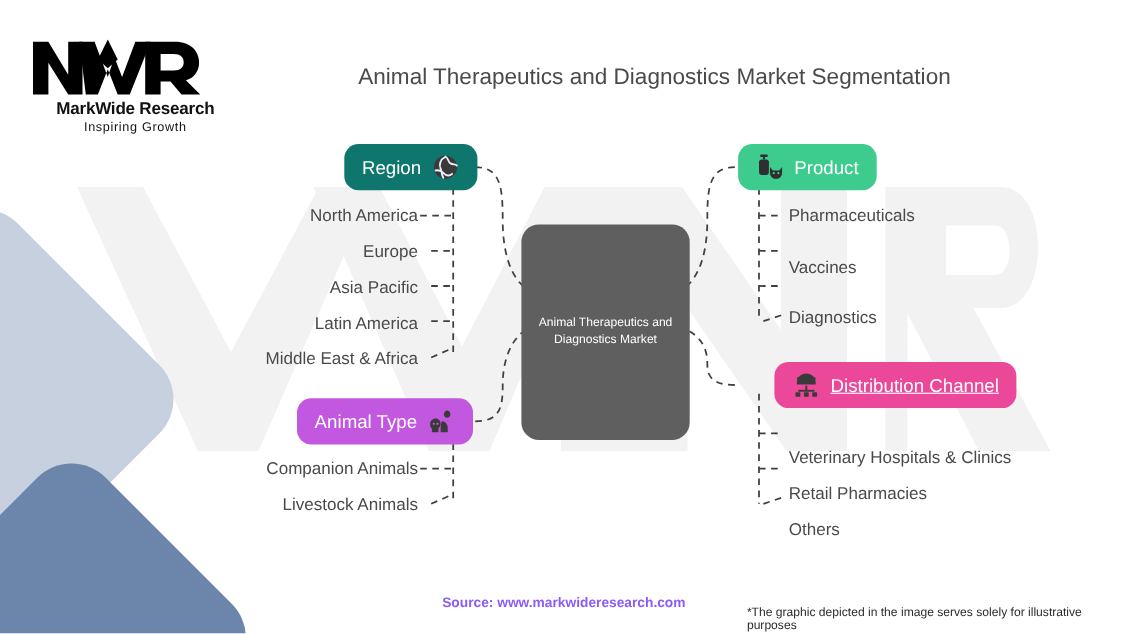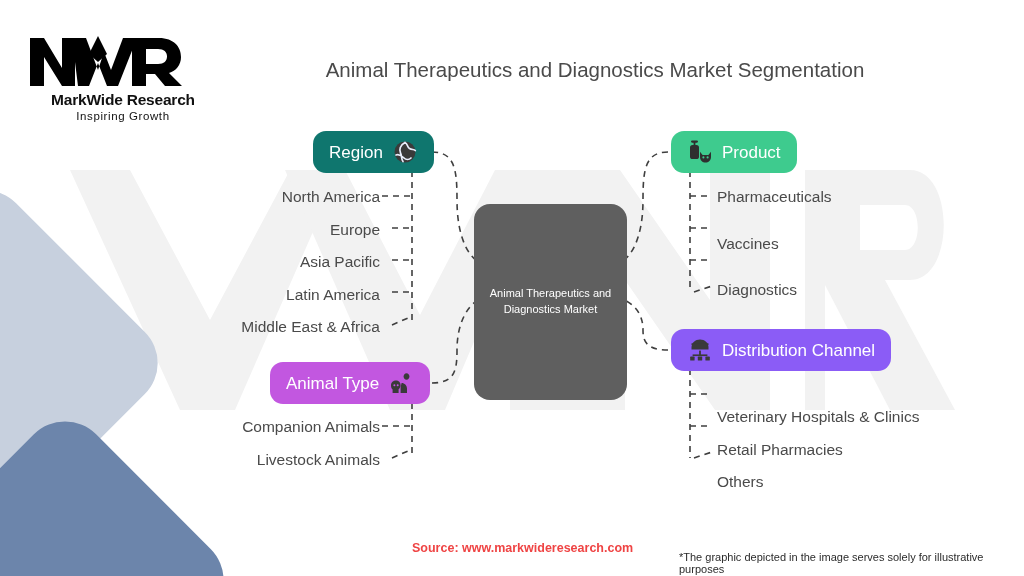--- a/index.html
+++ b/index.html
@@ -119,21 +119,21 @@
     align-items: center;
     justify-content: center;
     width: 26px;
     height: 26px;
     flex: 0 0 auto;
   }
 
   #node-region       { left: 313px; top: 131px; background: #0f766e; }
   #node-product      { left: 671px; top: 131px; background: #3ecb8e; }
   #node-animal-type  { left: 270px; top: 362px; background: #c257e0; }
-  #node-distribution { left: 671px; top: 329px; background: #8b5cf6; }
+  #node-distribution { left: 704px; top: 329px; background: #ec4899; text-decoration: underline; }
 
   .center-node {
     position: absolute;
     left: 474px;
     top: 204px;
     width: 153px;
     height: 196px;
     background: #5f5f5f;
     border-radius: 16px;
     color: #ffffff;
@@ -163,25 +163,25 @@
   .list-right { text-align: left; }
 
   #list-region       { left: 40px;  top: 189px; width: 340px; gap: 17px; }
   #list-animal-type  { left: 40px;  top: 419px; width: 340px; gap: 17px; }
   #list-product      { left: 717px; top: 189px; width: 300px; gap: 31px; }
   #list-distribution { left: 717px; top: 409px; width: 300px; gap: 17px; }
 
   
   .source {
     position: absolute;
-    left: 412px;
+    left: 402px;
     top: 541px;
     font-size: 12.5px;
     font-weight: bold;
-    color: #ef4444;
+    color: #8b5cf6;
   }
   .disclaimer {
     position: absolute;
     left: 679px;
     top: 551px;
     font-size: 11px;
     color: #2b2b2b;
   }
 </style>
 </head>

